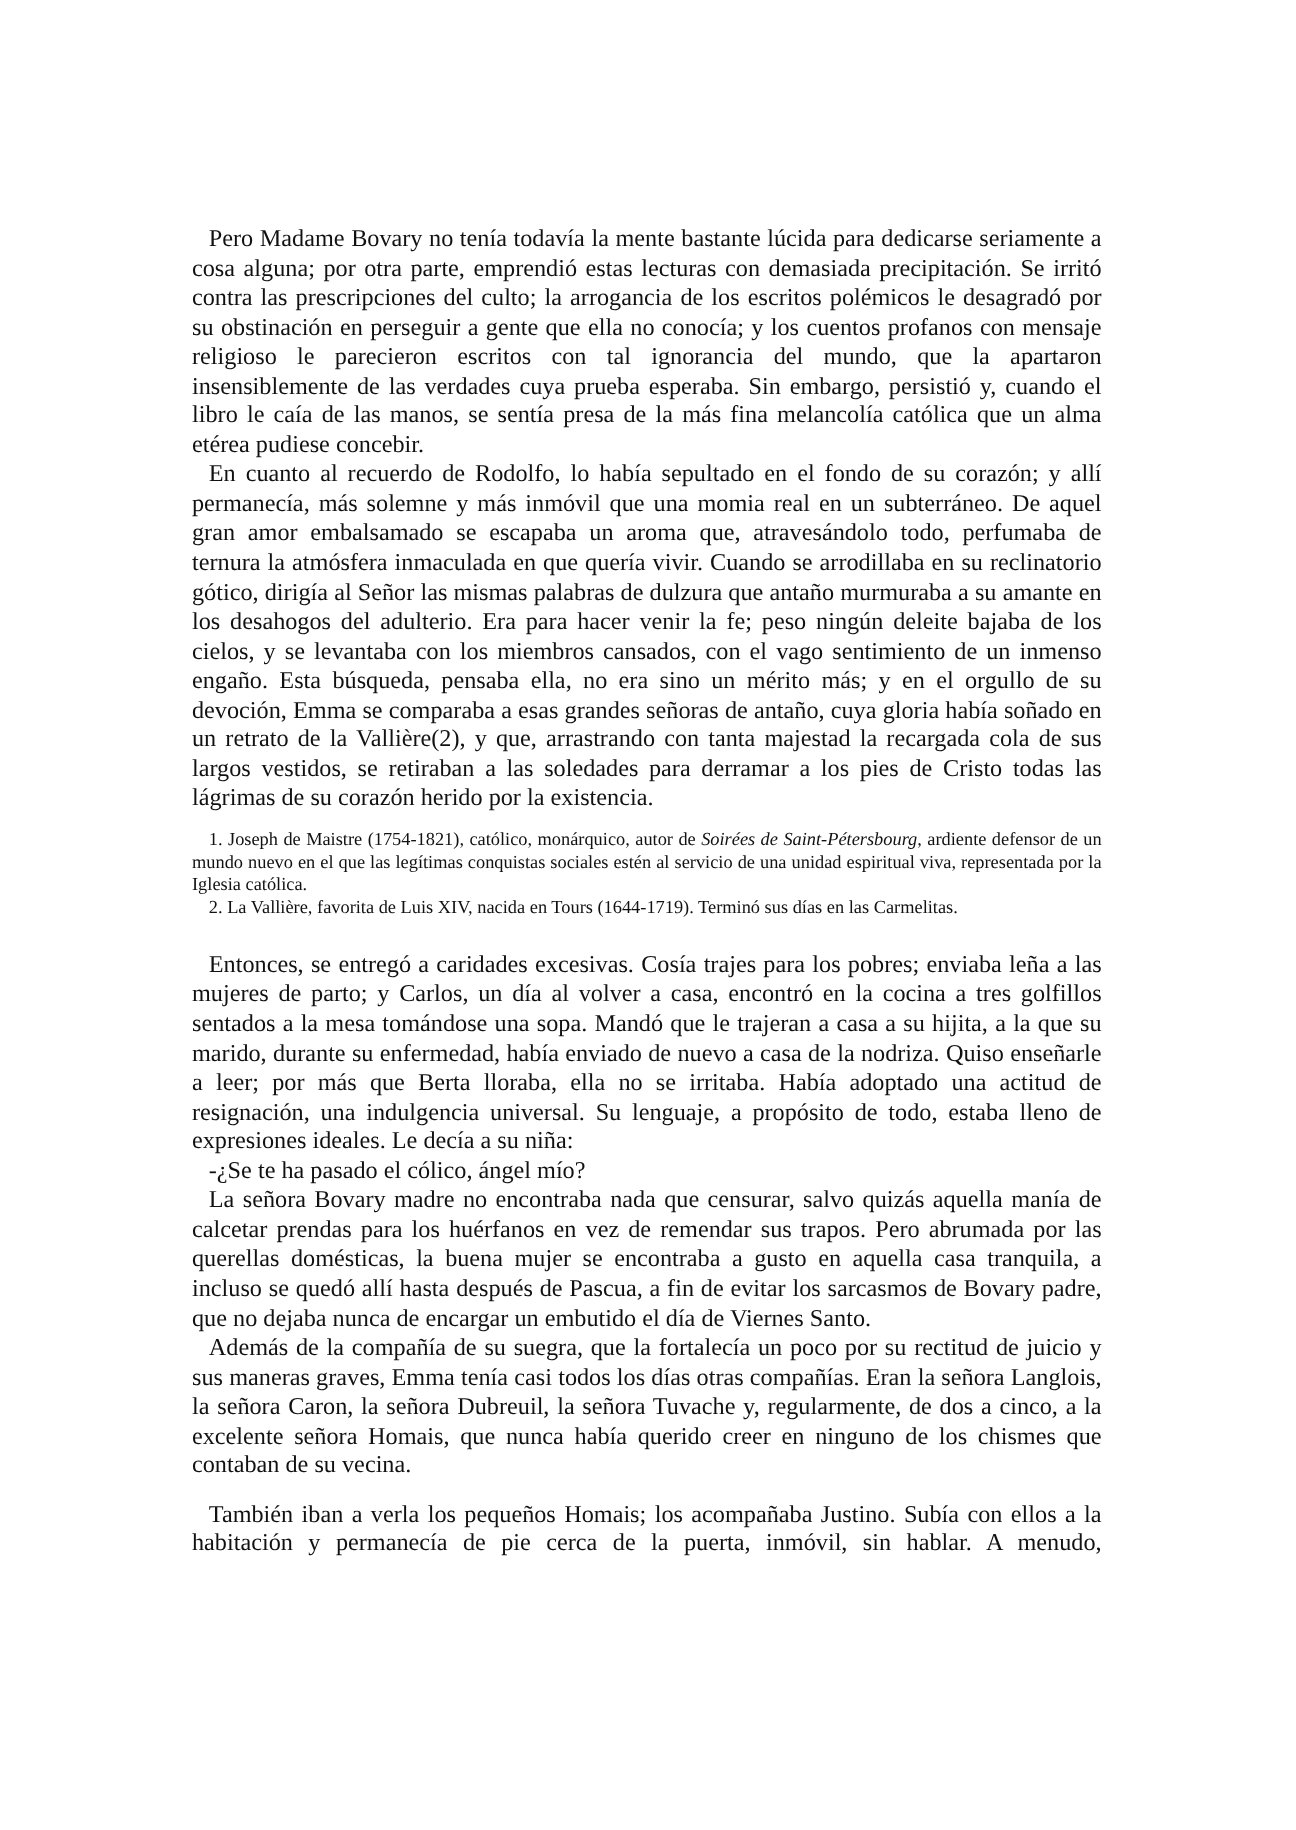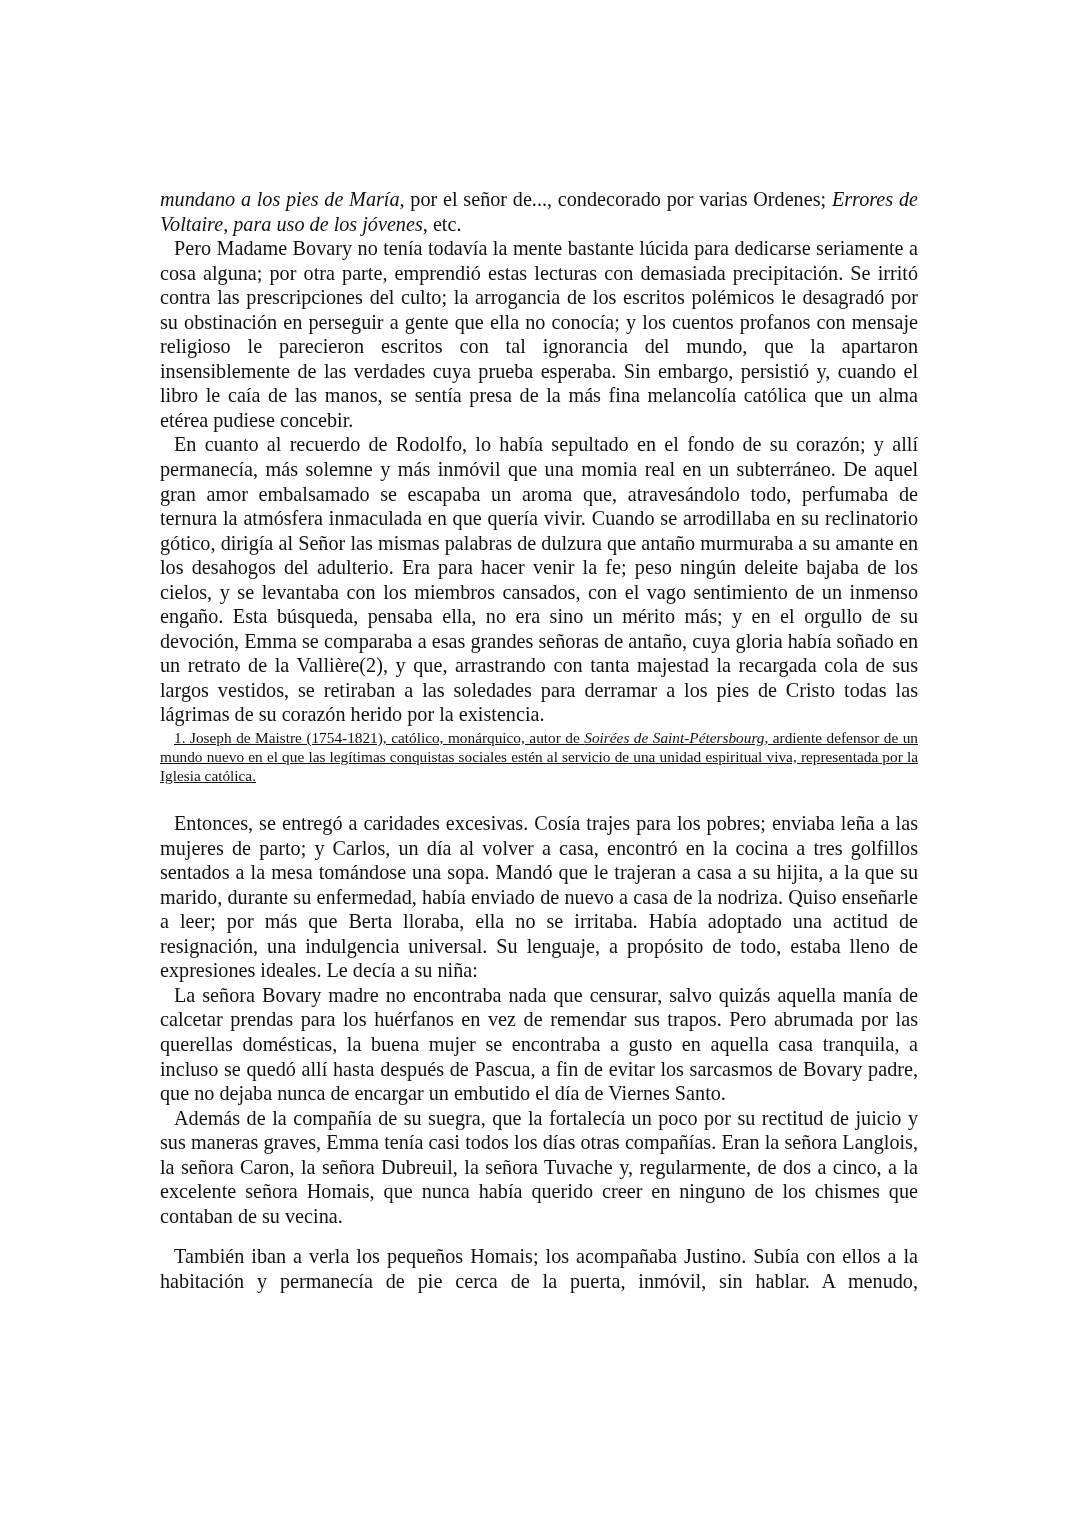--- a/index.html
+++ b/index.html
@@ -5,39 +5,40 @@
   html, body { margin: 0; padding: 0; background: #ffffff; }
   body { width: 1080px; height: 1525px; position: relative; overflow: hidden; }
   .page {
     position: absolute; left: 160px; top: 187px; width: 758px;
     font-family: "Liberation Serif", "DejaVu Serif", serif;
     color: #111111; font-size: 20.2px; line-height: 24.55px;
   }
   .p { margin: 0; text-align: justify; text-indent: 14px; }
   .p.noindent { text-indent: 0; }
   .p.last-left { text-align-last: left; }
-  .notes { font-size: 15.3px; line-height: 19px; margin-top: 1px; text-decoration: underline; }
+  .notes { font-size: 15.3px; line-height: 19px; margin-top: 12px; }
   .notes .n { margin: 0; text-align: justify; text-indent: 14px; }
   .gap { height: 26px; }
   i { font-style: italic; }
 </style>
 </head>
 <body>
 
 <div class="page">
 
-  <p class="p noindent last-left"><i>mundano a los pies de María,</i><span> por el señor de..., condecorado por varias Ordenes; </span><i>Errores de Voltaire, para uso de los jóvenes</i><span>, etc.</span></p>
 
   <p class="p last-left">Pero Madame Bovary no tenía todavía la mente bastante lúcida para dedicarse seriamente a cosa alguna; por otra parte, emprendió estas lecturas con demasiada precipitación. Se irritó contra las prescripciones del culto; la arrogancia de los escritos polémicos le desagradó por su obstinación en perseguir a gente que ella no conocía; y los cuentos profanos con mensaje religioso le parecieron escritos con tal ignorancia del mundo, que la apartaron insensiblemente de las verdades cuya prueba esperaba. Sin embargo, persistió y, cuando el libro le caía de las manos, se sentía presa de la más fina melancolía católica que un alma etérea pudiese concebir.</p>
   <p class="p last-left">En cuanto al recuerdo de Rodolfo, lo había sepultado en el fondo de su corazón; y allí permanecía, más solemne y más inmóvil que una momia real en un subterráneo. De aquel gran amor embalsamado se escapaba un aroma que, atravesándolo todo, perfumaba de ternura la atmósfera inmaculada en que quería vivir. Cuando se arrodillaba en su reclinatorio gótico, dirigía al Señor las mismas palabras de dulzura que antaño murmuraba a su amante en los desahogos del adulterio. Era para hacer venir la fe; peso ningún deleite bajaba de los cielos, y se levantaba con los miembros cansados, con el vago sentimiento de un inmenso engaño. Esta búsqueda, pensaba ella, no era sino un mérito más; y en el orgullo de su devoción, Emma se comparaba a esas grandes señoras de antaño, cuya gloria había soñado en un retrato de la Vallière(2), y que, arrastrando con tanta majestad la recargada cola de sus largos vestidos, se retiraban a las soledades para derramar a los pies de Cristo todas las lágrimas de su corazón herido por la existencia.</p>
 
   <div class="notes">
     <p class="n last-left"><span>1. Joseph de Maistre (1754-1821), católico, monárquico, autor de </span><i>Soirées de Saint-Pétersbourg</i><span>, ardiente defensor de un mundo nuevo en el que las legítimas conquistas sociales estén al servicio de una unidad espiritual viva, representada por la Iglesia católica.</span></p>
+    <p class="n last-left">2. La Vallière, favorita de Luis XIV, nacida en Tours (1644-1719). Terminó sus días en las Carmelitas.</p>
   </div>
 
   <div class="gap"></div>
 
   <p class="p last-left">Entonces, se entregó a caridades excesivas. Cosía trajes para los pobres; enviaba leña a las mujeres de parto; y Carlos, un día al volver a casa, encontró en la cocina a tres golfillos sentados a la mesa tomándose una sopa. Mandó que le trajeran a casa a su hijita, a la que su marido, durante su enfermedad, había enviado de nuevo a casa de la nodriza. Quiso enseñarle a leer; por más que Berta lloraba, ella no se irritaba. Había adoptado una actitud de resignación, una indulgencia universal. Su lenguaje, a propósito de todo, estaba lleno de expresiones ideales. Le decía a su niña:</p>
+  <p class="p last-left">-¿Se te ha pasado el cólico, ángel mío?</p>
   <p class="p last-left">La señora Bovary madre no encontraba nada que censurar, salvo quizás aquella manía de calcetar prendas para los huérfanos en vez de remendar sus trapos. Pero abrumada por las querellas domésticas, la buena mujer se encontraba a gusto en aquella casa tranquila, a incluso se quedó allí hasta después de Pascua, a fin de evitar los sarcasmos de Bovary padre, que no dejaba nunca de encargar un embutido el día de Viernes Santo.</p>
   <p class="p last-left">Además de la compañía de su suegra, que la fortalecía un poco por su rectitud de juicio y sus maneras graves, Emma tenía casi todos los días otras compañías. Eran la señora Langlois, la señora Caron, la señora Dubreuil, la señora Tuvache y, regularmente, de dos a cinco, a la excelente señora Homais, que nunca había querido creer en ninguno de los chismes que contaban de su vecina.</p>
   <p class="p" style="text-align-last: justify; margin-top: 16px;">También iban a verla los pequeños Homais; los acompañaba Justino. Subía con ellos a la habitación y permanecía de pie cerca de la puerta, inmóvil, sin hablar. A menudo,</p>
 
 </div>
 
 </body></html>

